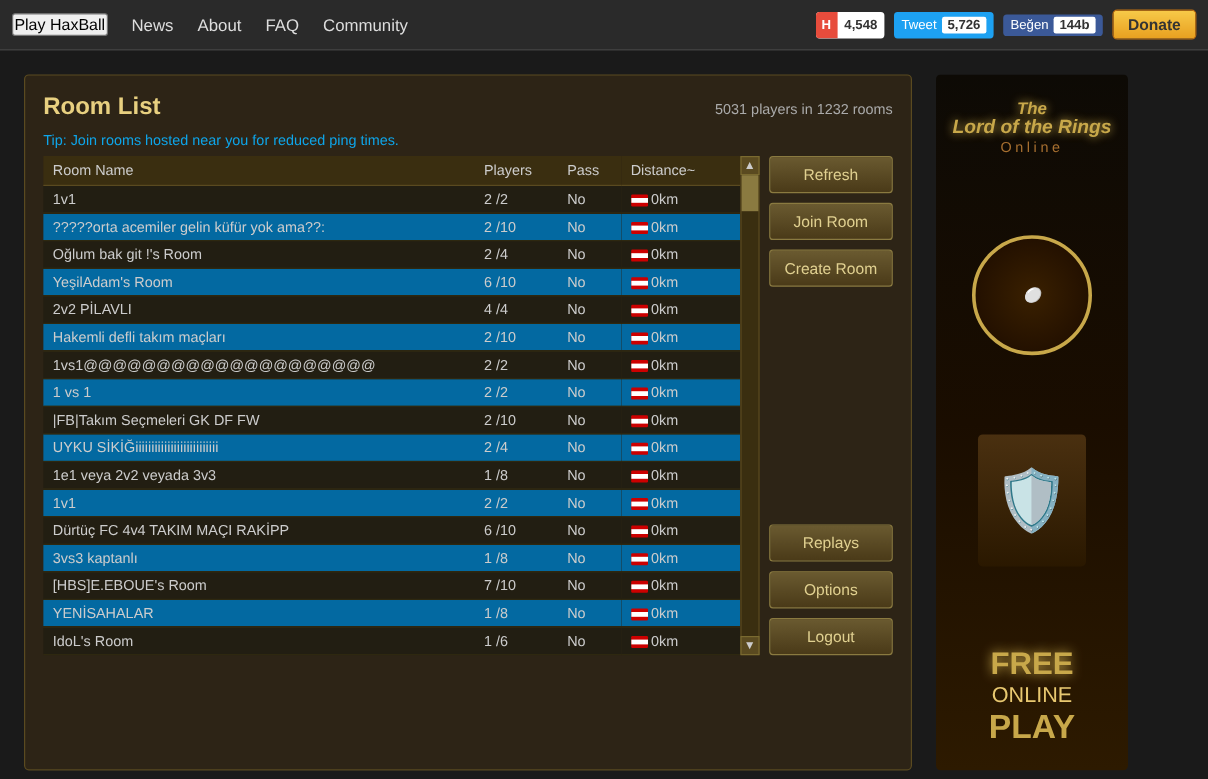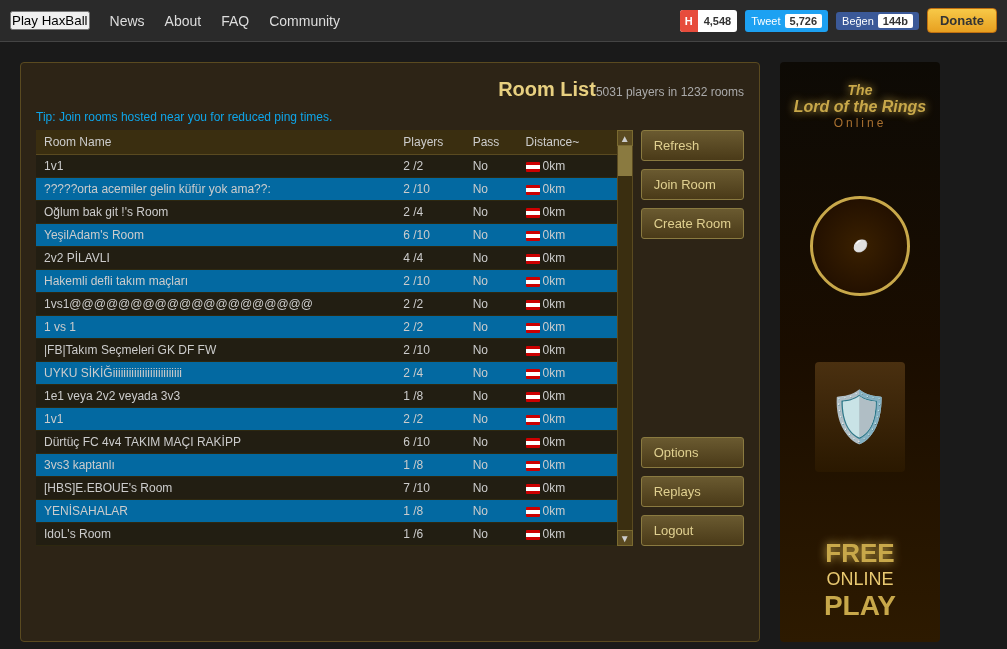--- a/index.html
+++ b/index.html
@@ -251,21 +251,21 @@
     }
 
     .action-btn {
       background: linear-gradient(to bottom, #6a5a30, #4a3a18);
       border: 1px solid #8a7a40;
       border-radius: 3px;
       color: #e0d090;
       padding: 7px 12px;
       cursor: pointer;
       font-size: 13px;
-      text-align: left;
+      text-align: center;
     }
 
     
     #ad-sidebar {
       width: 160px;
       min-height: 580px;
       background: linear-gradient(to bottom, #1a0a00, #2a1505);
       border-radius: 4px;
       overflow: hidden;
       display: flex;
@@ -311,21 +311,21 @@
       <span class="count">144b</span>
     </div>
 
     <button class="donate-btn">Donate</button>
   </div>
 </div>
 
 <div id="main">
 
   <div id="room-panel">
-    <div style="display:flex; justify-content:flex-end; align-items:baseline; margin-bottom:4px;">
+    <div style="display:flex; justify-content:space-between; align-items:baseline; margin-bottom:4px;">
       <h2>Room List</h2>
       <span style="color:#aaa; font-size:12px;">5031 players in 1232 rooms</span>
     </div>
     <p id="tip-text">Tip: Join rooms hosted near you for reduced ping times.</p>
 
     <div style="display:flex; gap:8px;">
 
       <div style="flex:1; display:flex; gap:0;">
         <div id="room-table-wrapper">
           <table>
@@ -486,22 +486,22 @@
           </div>
           <div class="scroll-btn">▼</div>
         </div>
       </div>
 
       <div id="buttons-panel" style="display:flex; flex-direction:column; gap:8px; min-width:90px;">
         <button class="action-btn">Refresh</button>
         <button class="action-btn">Join Room</button>
         <button class="action-btn">Create Room</button>
         <div style="flex:1;"></div>
+        <button class="action-btn">Replays</button>
         <button class="action-btn">Options</button>
-        <button class="action-btn">Replays</button>
         <button class="action-btn">Logout</button>
       </div>
     </div>
   </div>
 
   <div id="ad-sidebar">
     <div id="ad-image">
       <div style="text-align:center;">
         <div style="color:#c8a84a; font-size:14px; font-weight:bold; font-style:italic; text-shadow:0 0 8px #c8a84a;">The</div>
         <div style="color:#c8a84a; font-size:16px; font-weight:bold; font-style:italic; text-shadow:0 0 8px #c8a84a;">Lord of the Rings</div>

